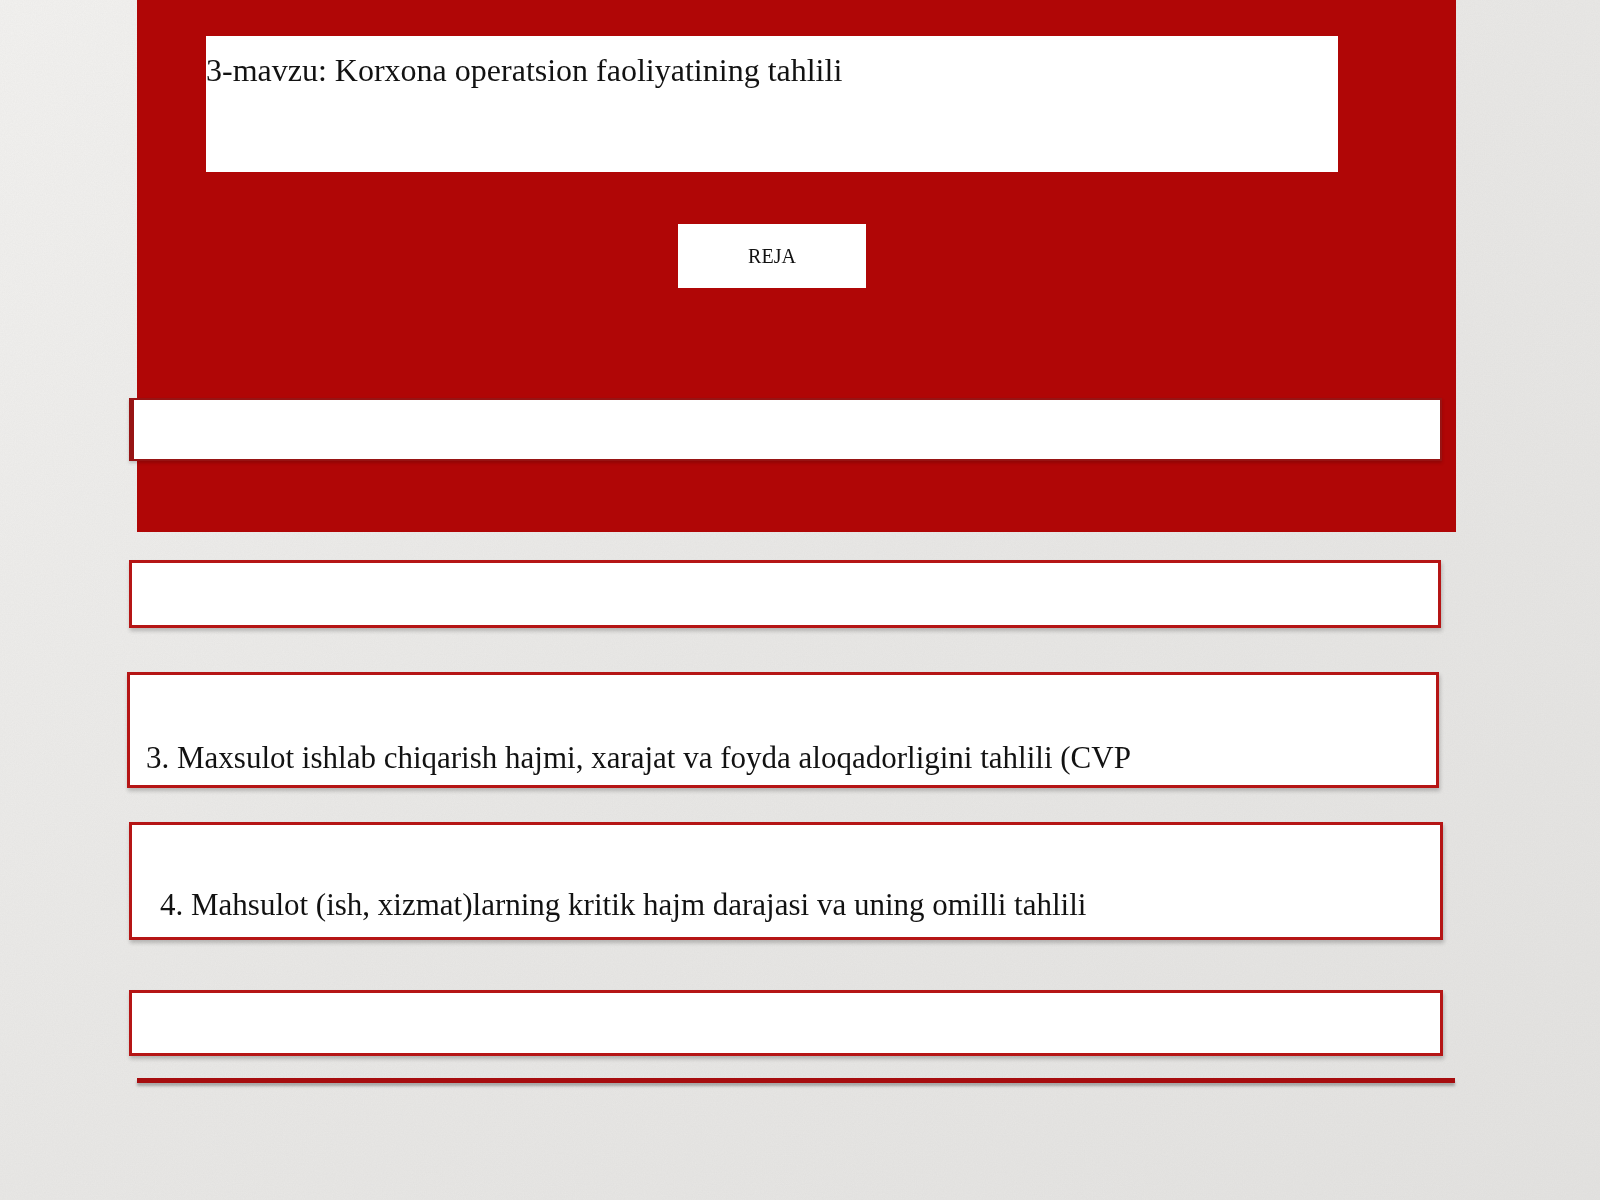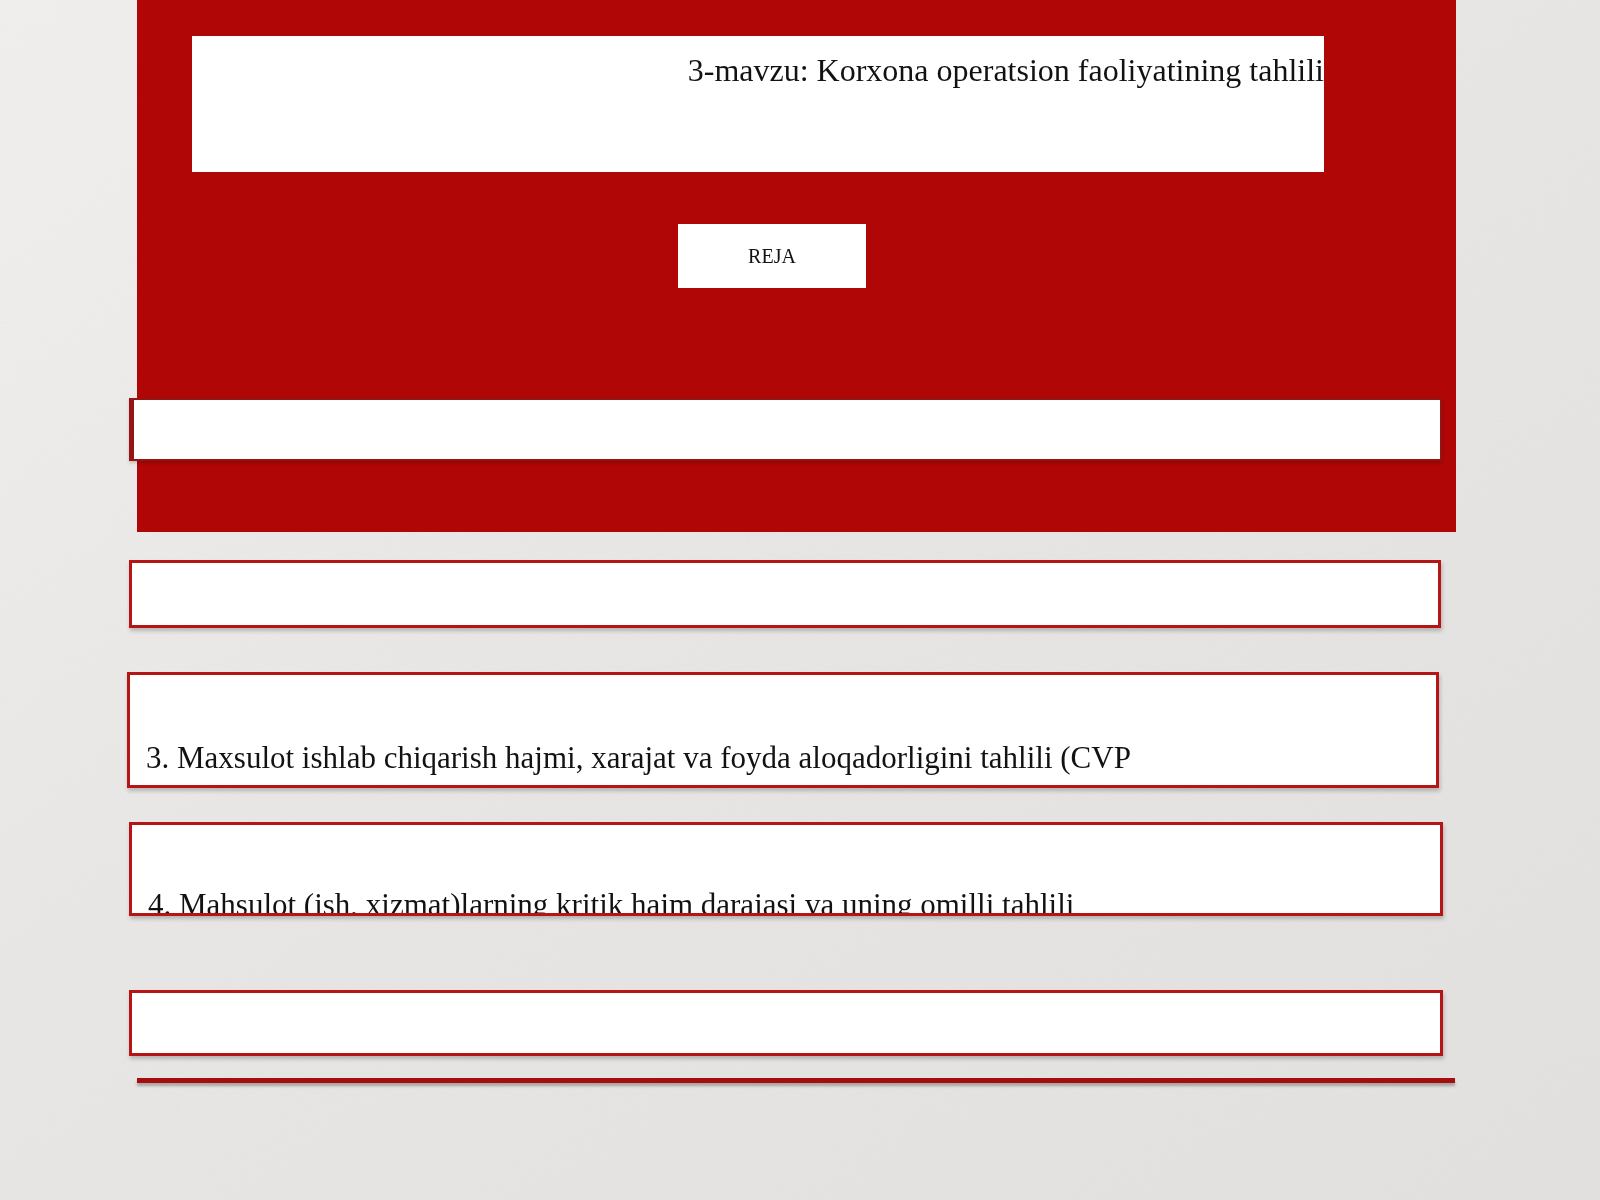--- a/index.html
+++ b/index.html
@@ -12,23 +12,23 @@
   }
   .stage{position:absolute;inset:0;width:1600px;height:1200px;}
   .noise-layer{position:absolute;left:0;top:0;z-index:0;pointer-events:none;}
   .banner{
     position:absolute;z-index:1;
     left:137px;top:0;width:1319px;height:532px;
     background:#b00606;
   }
   .title-box{
     position:absolute;z-index:2;box-sizing:border-box;
-    left:192px;top:36px;width:1132px;height:136px;
+    left:206px;top:36px;width:1132px;height:136px;
     background:#ffffff;
-    text-align:right;
+    text-align:left;
     padding-top:16px;
     font-size:32px;color:#121212;
   }
   .reja-box{
     position:absolute;z-index:2;box-sizing:border-box;
     left:678px;top:224px;width:188px;height:64px;
     background:#ffffff;
     text-align:center;line-height:64px;
     font-size:20px;color:#121212;
   }
@@ -51,23 +51,23 @@
     line-height:60px;padding-left:16px;
     box-shadow:1px 3px 4px rgba(0,0,0,0.22);
   }
   .item-3{
     left:127px;top:672px;width:1312px;height:116px;
     border:3px solid #b51515;
     padding:12px 16px 0 16px;line-height:47px;
     box-shadow:1px 3px 4px rgba(0,0,0,0.22);
   }
   .item-4{
-    left:129px;top:822px;width:1314px;height:94px;
+    left:129px;top:822px;width:1314px;height:118px;
     border:3px solid #b51515;
-    padding:14px 16px 0 16px;line-height:44px;
+    padding:14px 16px 0 28px;line-height:44px;
     box-shadow:1px 3px 4px rgba(0,0,0,0.22);
   }
   .item-5{
     left:129px;top:990px;width:1314px;height:66px;
     border:3px solid #b51515;
     line-height:58px;padding-left:16px;
     box-shadow:1px 3px 4px rgba(0,0,0,0.22);
   }
   .divider{
     position:absolute;z-index:2;

